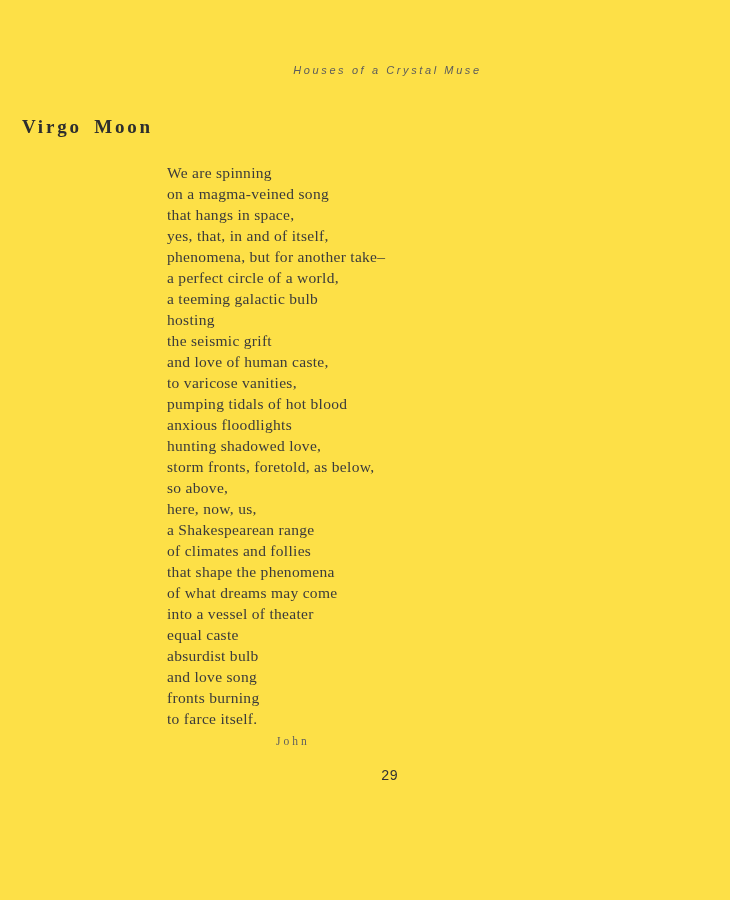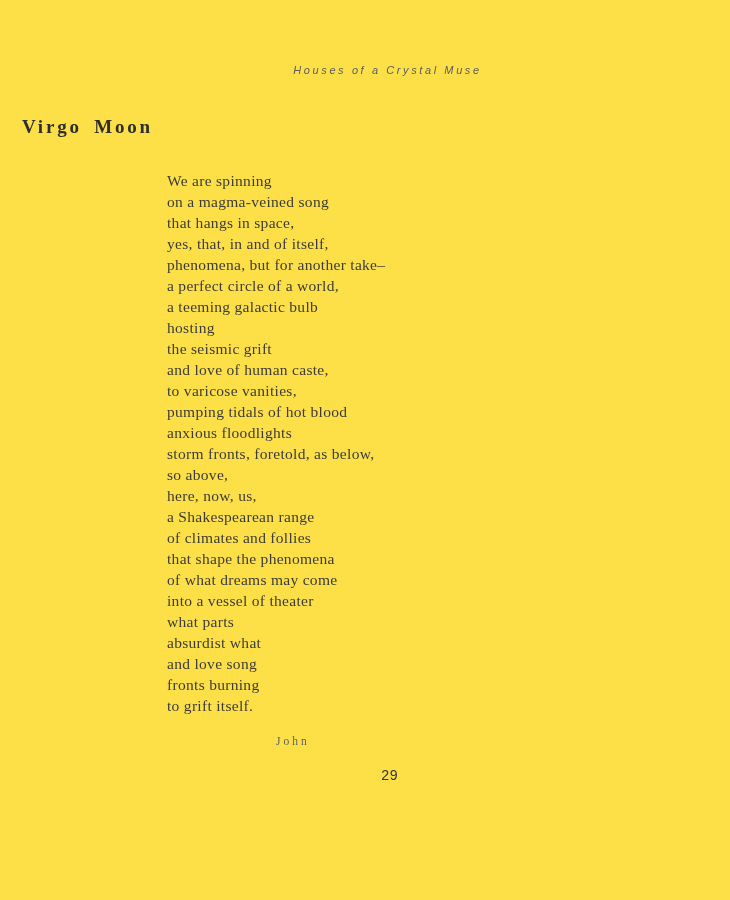--- a/index.html
+++ b/index.html
@@ -46,21 +46,20 @@
     word-spacing: 5px;
     color: #2e2e2e;
   }
   .poem-body {
     position: absolute;
     top: 162px;
     left: 167px;
     font-size: 15.5px;
     line-height: 21px;
     color: #3b3b3b;
-    margin-top: 8px;
   }
   .poem-line {
     white-space: pre;
     letter-spacing: 0.3px;
   }
   .attribution {
     position: absolute;
     top: 735px;
     left: 276px;
     font-size: 11.5px;
@@ -96,32 +95,33 @@
       <div class="poem-line">yes, that, in and of itself,</div>
       <div class="poem-line">phenomena, but for another take–</div>
       <div class="poem-line">a perfect circle of a world,</div>
       <div class="poem-line">a teeming galactic bulb</div>
       <div class="poem-line">hosting</div>
       <div class="poem-line">the seismic grift</div>
       <div class="poem-line">and love of human caste,</div>
       <div class="poem-line">to varicose vanities,</div>
       <div class="poem-line">pumping tidals of hot blood</div>
       <div class="poem-line">anxious floodlights</div>
+      <div class="poem-line">hunting shadowed love,</div>
       <div class="poem-line">storm fronts, foretold, as below,</div>
       <div class="poem-line">so above,</div>
       <div class="poem-line">here, now, us,</div>
       <div class="poem-line">a Shakespearean range</div>
       <div class="poem-line">of climates and follies</div>
       <div class="poem-line">that shape the phenomena</div>
       <div class="poem-line">of what dreams may come</div>
       <div class="poem-line">into a vessel of theater</div>
-      <div class="poem-line">what parts</div>
-      <div class="poem-line">absurdist what</div>
+      <div class="poem-line">equal caste</div>
+      <div class="poem-line">absurdist bulb</div>
       <div class="poem-line">and love song</div>
       <div class="poem-line">fronts burning</div>
-      <div class="poem-line">to grift itself.</div>
+      <div class="poem-line">to farce itself.</div>
     </div>
 
   <div class="attribution">John</div>
 
   <div class="page-number">29</div>
 
 </div>
 
 </body></html>

